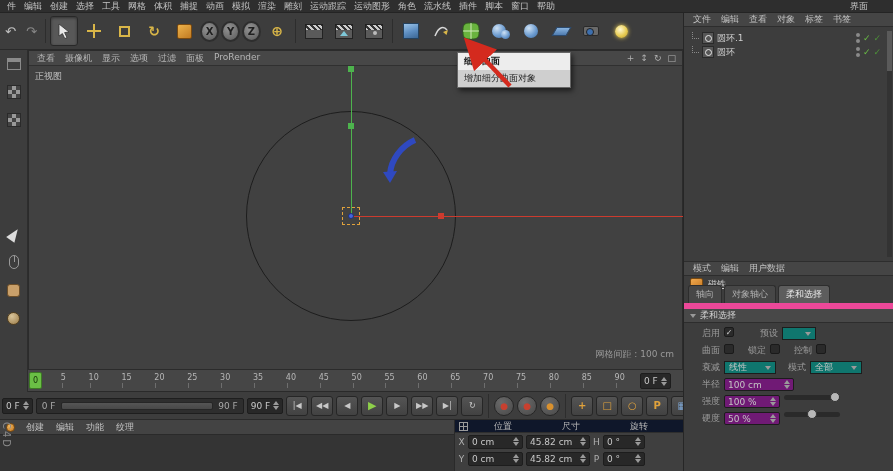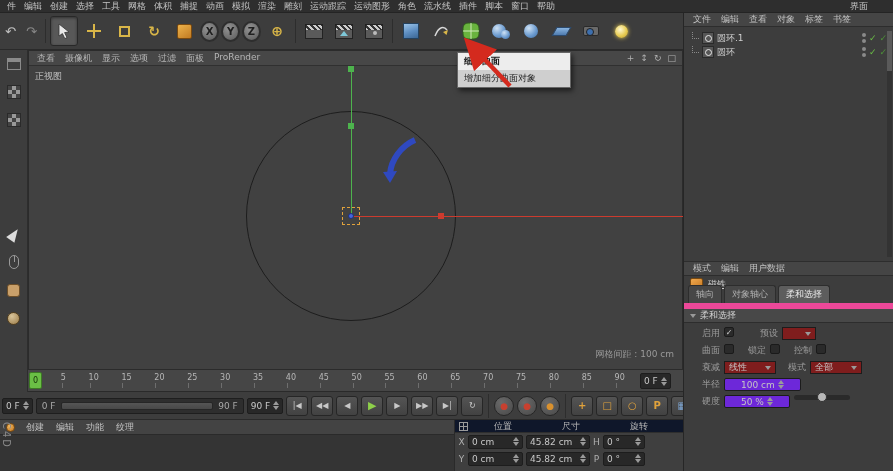--- a/index.html
+++ b/index.html
@@ -133,21 +133,21 @@
 .cfield{width:55px;}
 .cfield2{width:64px;}
 .cfield3{width:42px;}
 .cf{height:14px;}
 
 
 .rightpanel{position:absolute;left:683px;top:13px;width:210px;height:458px;background:#3d3d3d;border-left:1px solid #262626;}
 .pmenu{height:14px;background:#454545;border-bottom:1px solid #2d2d2d;display:flex;align-items:center;padding:0 4px;color:#c0c0c0;}
 .pmenu-item{padding:0 5px;}
 .om-list{position:relative;height:235px;background:#3d3d3d;border-bottom:1px solid #2d2d2d;padding-top:4px;}
-.om-row{display:flex;align-items:center;height:14px;padding:0 6px 0 8px;gap:3px;color:#d0d0d0;}
+.om-row{display:flex;align-items:center;height:14px;padding:0 12px 0 8px;gap:3px;color:#d0d0d0;}
 .tree-branch{width:7px;height:7px;border-left:1px dotted #8a8a8a;border-bottom:1px dotted #8a8a8a;margin-top:-5px;}
 .obj-icon{width:12px;height:12px;background:#565656;border:1px solid #2a2a2a;display:flex;align-items:center;justify-content:center;}
 .obj-icon i{width:7px;height:7px;border:1px solid #e8e8e8;border-radius:50%;}
 .om-dots{margin-left:auto;display:flex;flex-direction:column;gap:2px;}
 .om-dots i{width:4px;height:4px;border-radius:50%;background:#8a8a8a;}
 .om-check{color:#6abf45;font-weight:bold;font-size:9px;}
 .om-check.dim{color:#4d9138;}
 .om-scroll{position:absolute;right:1px;top:4px;width:5px;height:226px;background:#333;}
 .om-scroll i{display:block;width:5px;height:40px;background:#5a5a5a;}
 
@@ -156,24 +156,24 @@
 .am-tabs{height:16px;display:flex;align-items:flex-end;gap:2px;padding:0 4px;background:#3d3d3d;border-bottom:6px solid #ec4899;}
 .am-tab{padding:2px 7px;background:#474747;border:1px solid #2d2d2d;border-bottom:none;border-radius:3px 3px 0 0;color:#b0b0b0;}
 .am-tab.active{background:#5d5d5d;color:#e8e8e8;}
 .am-section{height:14px;background:#484848;border-bottom:1px solid #2d2d2d;display:flex;align-items:center;gap:4px;padding:0 6px;color:#d0d0d0;}
 .am-rows{padding:4px 6px;display:flex;flex-direction:column;gap:3px;}
 .arow{display:flex;align-items:flex-start;gap:4px;height:14px;}
 .albl{color:#9a9a9a;width:30px;text-align:right;flex:none;}
 .chk{width:10px;height:10px;background:#2a2a2a;border:1px solid #1a1a1a;border-radius:2px;display:flex;
      align-items:center;justify-content:center;color:#cfcfcf;font-size:8px;flex:none;}
 .chk.off{color:transparent;}
-.ddown{height:13px;background:#7f1d1d;border:1px solid #1c1c1c;border-radius:0;display:flex;align-items:center;
+.ddown{height:13px;background:#0f766e;border:1px solid #1c1c1c;border-radius:0;display:flex;align-items:center;
        justify-content:space-between;padding:0 4px;gap:14px;color:#c4c4c4;min-width:52px;}
-.afield{height:13px;background:#6d28d9;border:1px solid #1c1c1c;border-radius:2px;display:flex;align-items:center;
-        padding:0 16px;gap:3px;color:#c4c4c4;min-width:56px;}
+.afield{height:13px;background:#701a75;border:1px solid #1c1c1c;border-radius:2px;display:flex;align-items:center;
+        padding:0 3px;gap:3px;color:#c4c4c4;min-width:56px;}
 .slider{width:56px;height:5px;background:#2a2a2a;border-radius:3px;position:relative;}
 .slider .fill{height:100%;background:#8f8f8f;border-radius:3px;}
 .slider .knob{position:absolute;top:-3px;width:10px;height:10px;border-radius:50%;background:#b8b8b8;border:1px solid #333;}
 
 
 .tooltip{position:absolute;left:457px;top:52px;width:114px;z-index:50;border:1px solid #666;box-shadow:2px 3px 5px rgba(0,0,0,.55);}
 .tooltip-title{background:#ededed;color:#111;font-weight:bold;padding:2px 6px;}
 .tooltip-body{background:#cfcfcf;color:#222;padding:2px 6px;}
 .annot{z-index:60;pointer-events:none;}
 </style>
@@ -587,20 +587,31 @@
         <span class="albl">半径</span>
         <span class="afield" style="min-width:70px;">
             <span>100 cm</span>
             <span class="spin">
               <i class="up"></i>
               <i class="down"></i>
             </span>
           </span>
       </div>
       <div class="arow">
+        <span class="albl">强度</span>
+        <span class="afield">
+            <span>100 %</span>
+            <span class="spin">
+              <i class="up"></i>
+              <i class="down"></i>
+            </span>
+          </span>
+        <span class="slider"><span class="fill" style="width:100%;"></span><span class="knob" style="right:0;"></span></span>
+      </div>
+      <div class="arow">
         <span class="albl">硬度</span>
         <span class="afield">
             <span>50 %</span>
             <span class="spin">
               <i class="up"></i>
               <i class="down"></i>
             </span>
           </span>
         <span class="slider"><span class="fill" style="width:50%;"></span><span class="knob" style="left:23px;"></span></span>
       </div>

